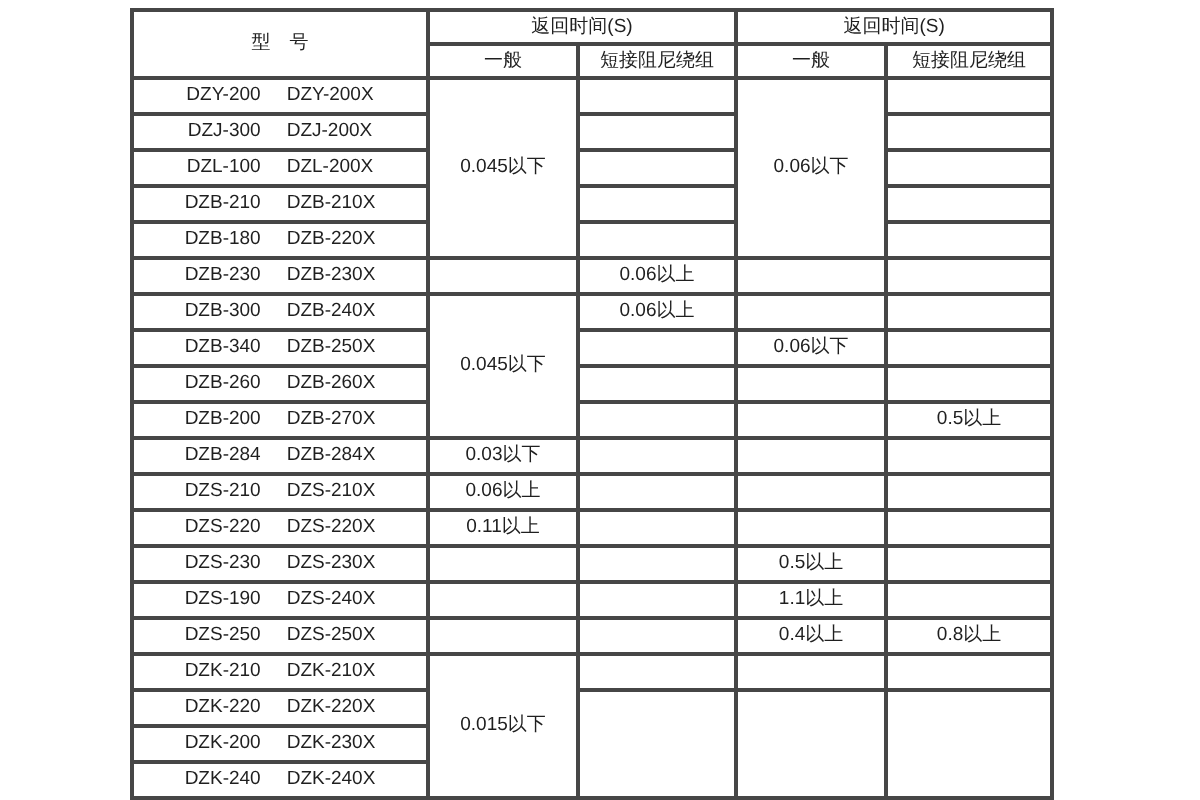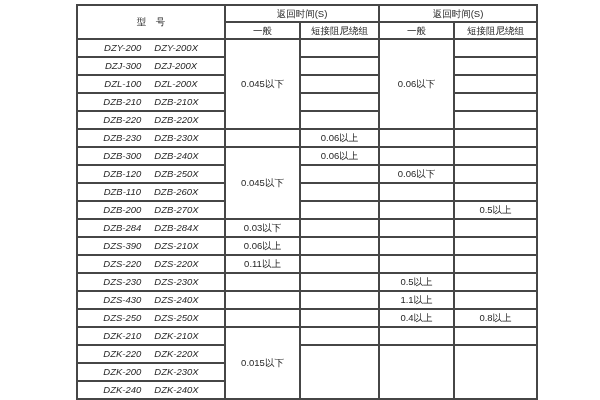--- a/index.html
+++ b/index.html
@@ -4,21 +4,21 @@
 <style>
   * { box-sizing: border-box; margin: 0; padding: 0; }
   html, body {
     width: 600px; height: 400px;
     background: #ffffff;
     font-family: "Liberation Sans", "DejaVu Sans", sans-serif;
     overflow: hidden;
   }
   .spec-table-wrap {
     position: absolute;
-    left: 76px; top: 4px;
+    left: 65px; top: 4px;
   }
   table.spec {
     border-collapse: collapse;
     table-layout: fixed;
     width: 460px;
   }
   table.spec th, table.spec td {
     border: 2px solid #464646;
     color: #1f1f1f;
     font-size: 9.5px;
@@ -34,21 +34,20 @@
   tr.drow  { height: 18px; }
   col.c-model  { width: 148px; }
   col.c-ag     { width: 75px;  }
   col.c-ad     { width: 79px;  }
   col.c-rg     { width: 75px;  }
   col.c-rd     { width: 83px;  }
   .model-pair {
     display: flex;
     justify-content: center;
     gap: 13px;
-    font-style: italic;
   }
 </style>
 </head>
 <body>
 
 <div class="spec-table-wrap">
 <table class="spec">
   <colgroup>
     <col class="c-model">
         <col class="c-ag">
@@ -112,21 +111,21 @@
               <span>DZB-210X</span>
             </div>
           </td>
     <td></td>
     <td></td>
   </tr>
 
   <tr class="drow">
     <td>
             <div class="model-pair">
-              <span>DZB-220</span>
+              <span>DZB-180</span>
               <span>DZB-220X</span>
             </div>
           </td>
     <td></td>
     <td></td>
   </tr>
 
   <tr class="drow">
     <td>
             <div class="model-pair">
@@ -149,33 +148,33 @@
           </td>
     <td rowspan="4">0.045以下</td>
     <td>0.06以上</td>
     <td></td>
     <td></td>
   </tr>
 
   <tr class="drow">
     <td>
             <div class="model-pair">
-              <span>DZB-120</span>
+              <span>DZB-340</span>
               <span>DZB-250X</span>
             </div>
           </td>
     <td></td>
     <td>0.06以下</td>
     <td></td>
   </tr>
 
   <tr class="drow">
     <td>
             <div class="model-pair">
-              <span>DZB-110</span>
+              <span>DZB-260</span>
               <span>DZB-260X</span>
             </div>
           </td>
     <td></td>
     <td></td>
     <td></td>
   </tr>
 
   <tr class="drow">
     <td>
@@ -198,21 +197,21 @@
           </td>
     <td>0.03以下</td>
     <td></td>
     <td></td>
     <td></td>
   </tr>
 
   <tr class="drow">
     <td>
             <div class="model-pair">
-              <span>DZS-390</span>
+              <span>DZS-210</span>
               <span>DZS-210X</span>
             </div>
           </td>
     <td>0.06以上</td>
     <td></td>
     <td></td>
     <td></td>
   </tr>
 
   <tr class="drow">
@@ -237,21 +236,21 @@
           </td>
     <td></td>
     <td></td>
     <td>0.5以上</td>
     <td></td>
   </tr>
 
   <tr class="drow">
     <td>
             <div class="model-pair">
-              <span>DZS-430</span>
+              <span>DZS-190</span>
               <span>DZS-240X</span>
             </div>
           </td>
     <td></td>
     <td></td>
     <td>1.1以上</td>
     <td></td>
   </tr>
 
   <tr class="drow">

